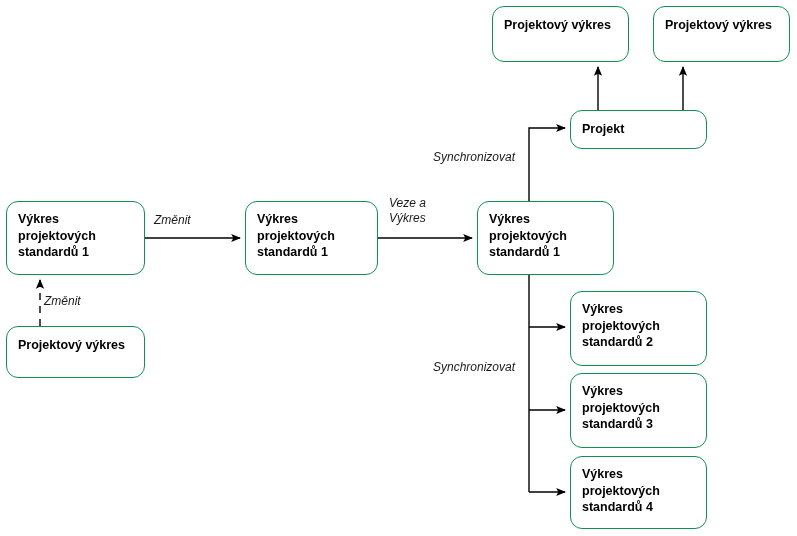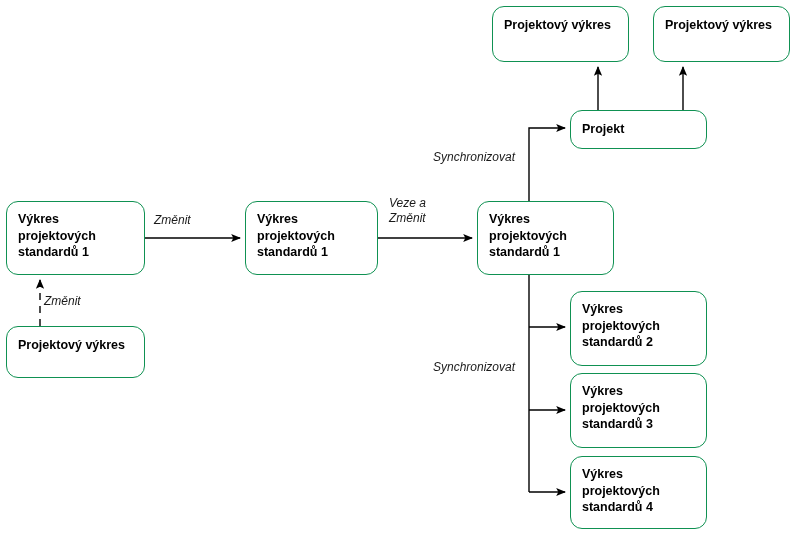--- a/index.html
+++ b/index.html
@@ -119,19 +119,19 @@
 
   <div class="node" style="left:570px; top:456px; width:137px; height:73px;">Výkres
 projektových
 standardů 4</div>
 
   <div class="edge-label" style="left:154px; top:213px;">Změnit</div>
 
   <div class="edge-label" style="left:44px; top:294px;">Změnit</div>
 
   <div class="edge-label" style="left:389px; top:196px;">Veze a
-Změnit</div>
+Výkres</div>
 
   <div class="edge-label" style="left:433px; top:150px;">Synchronizovat</div>
 
   <div class="edge-label" style="left:433px; top:360px;">Synchronizovat</div>
 
 </div>
 
 </body></html>

